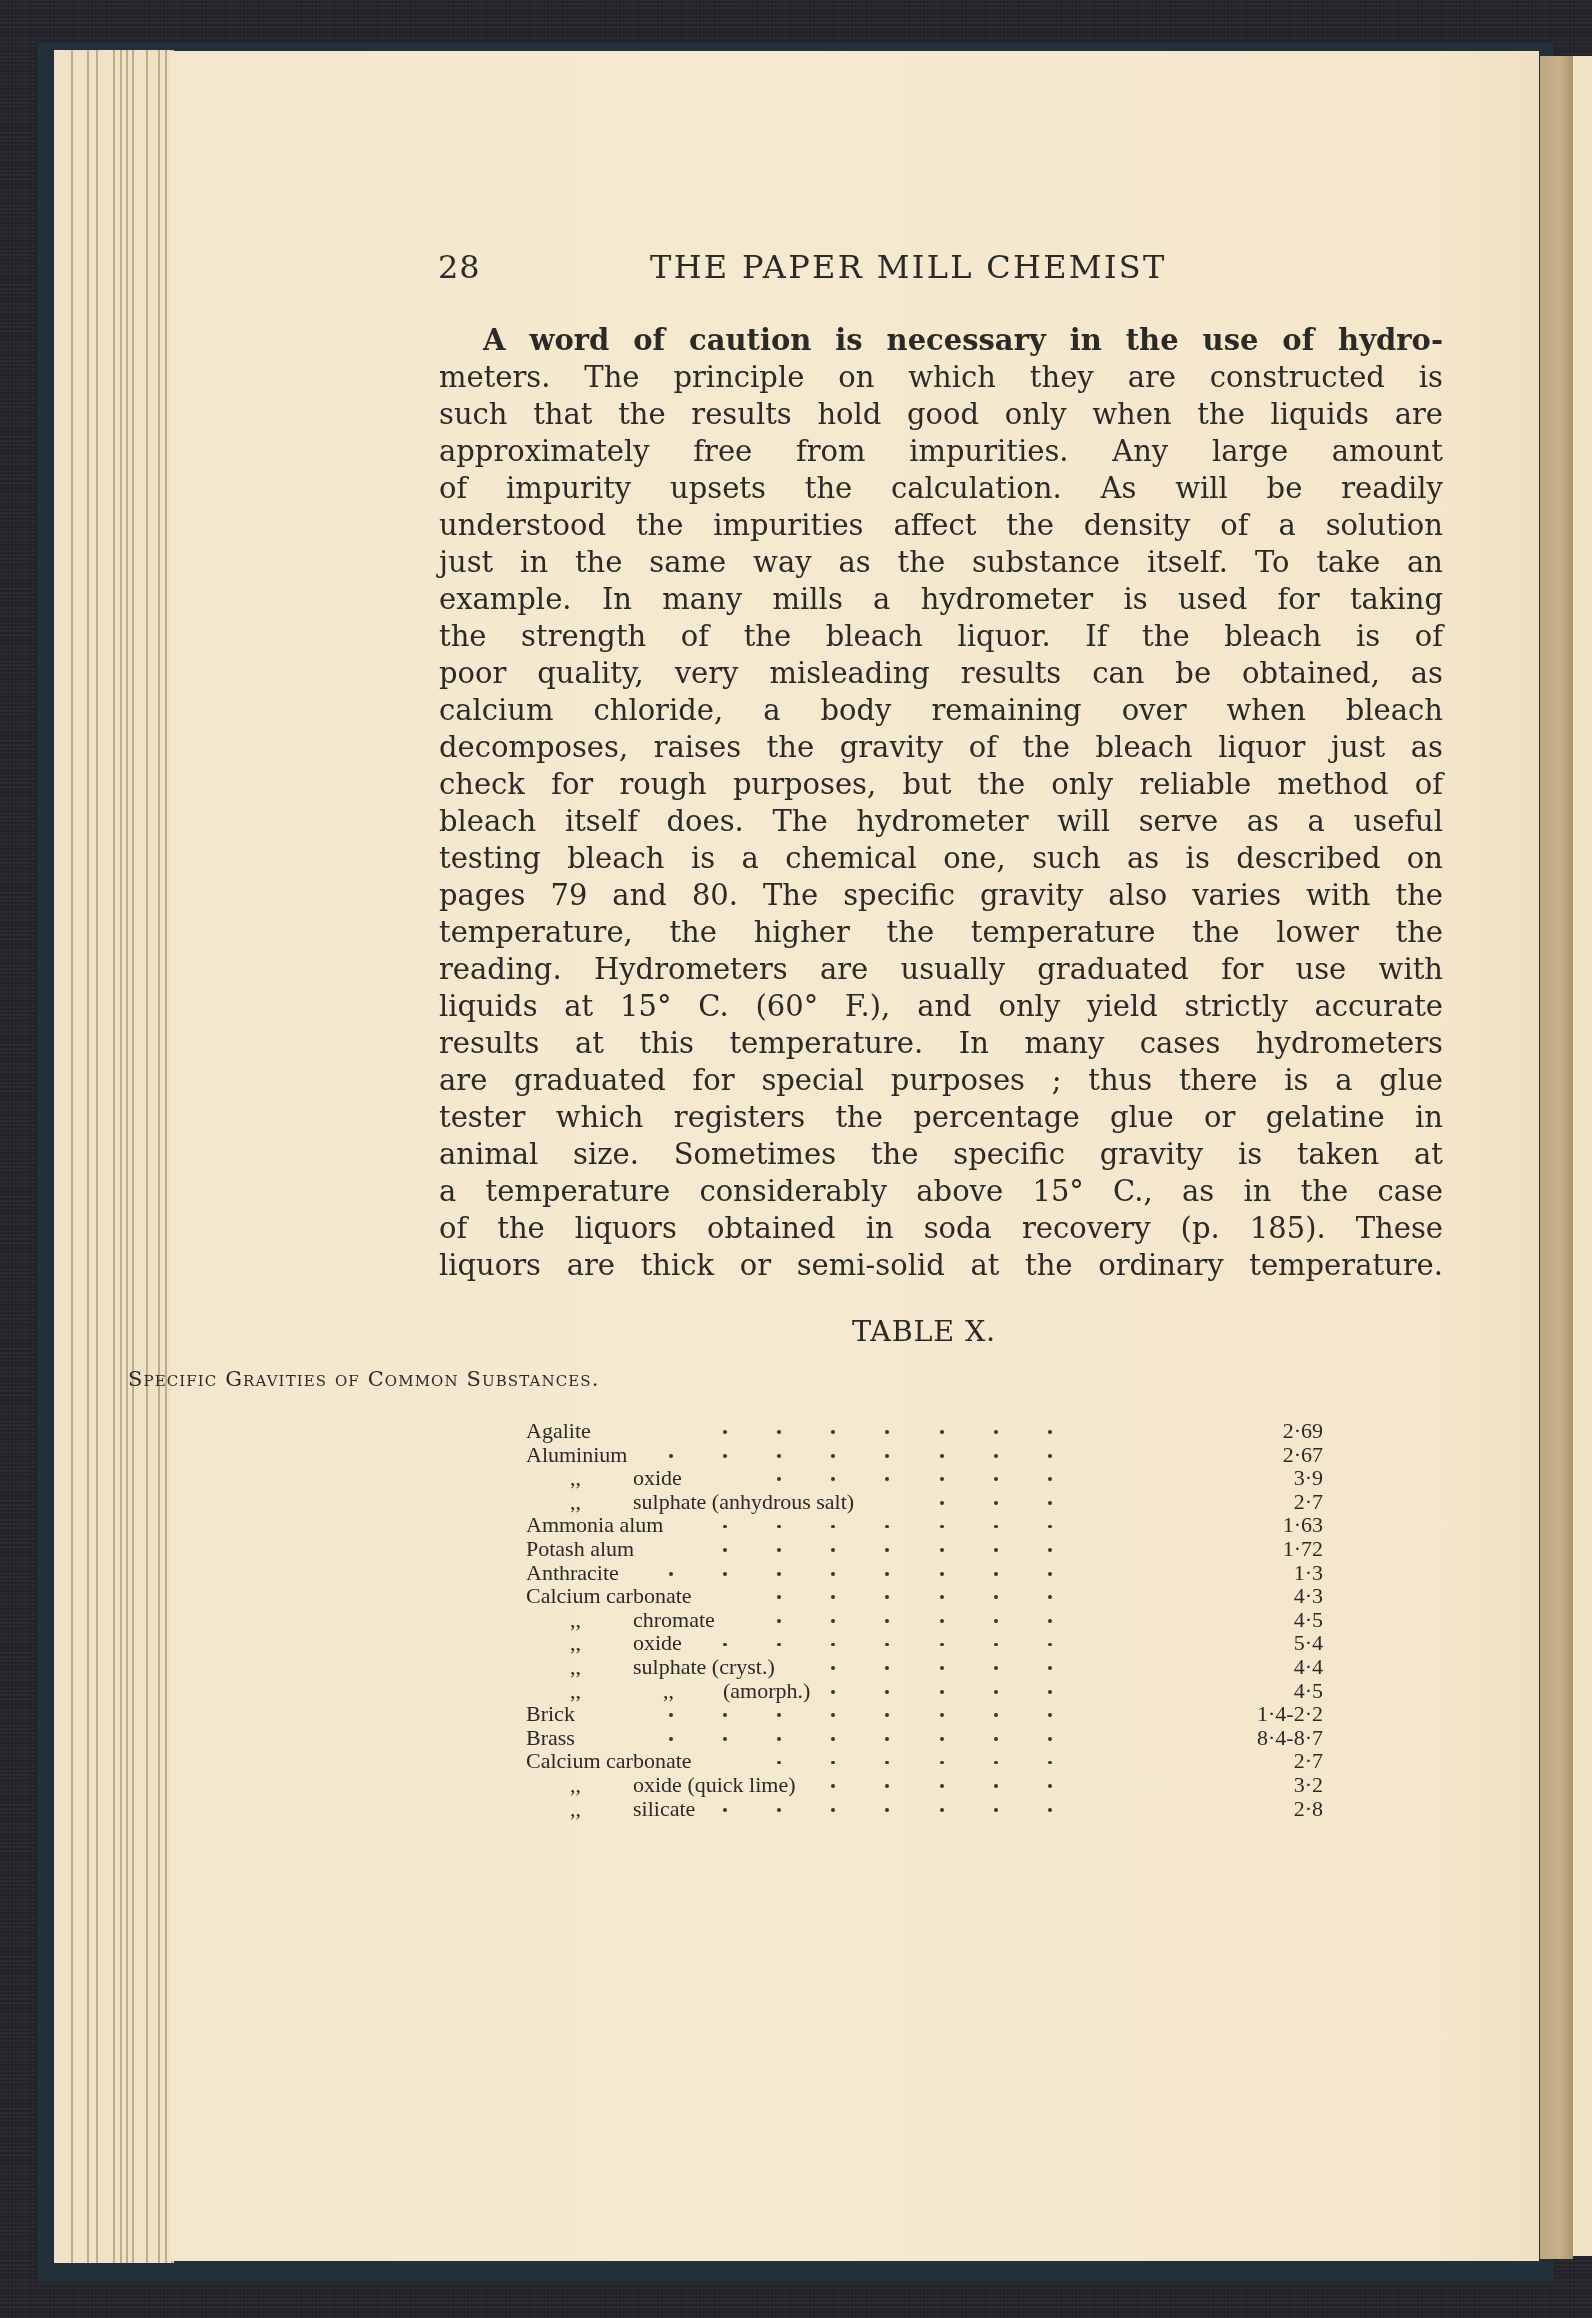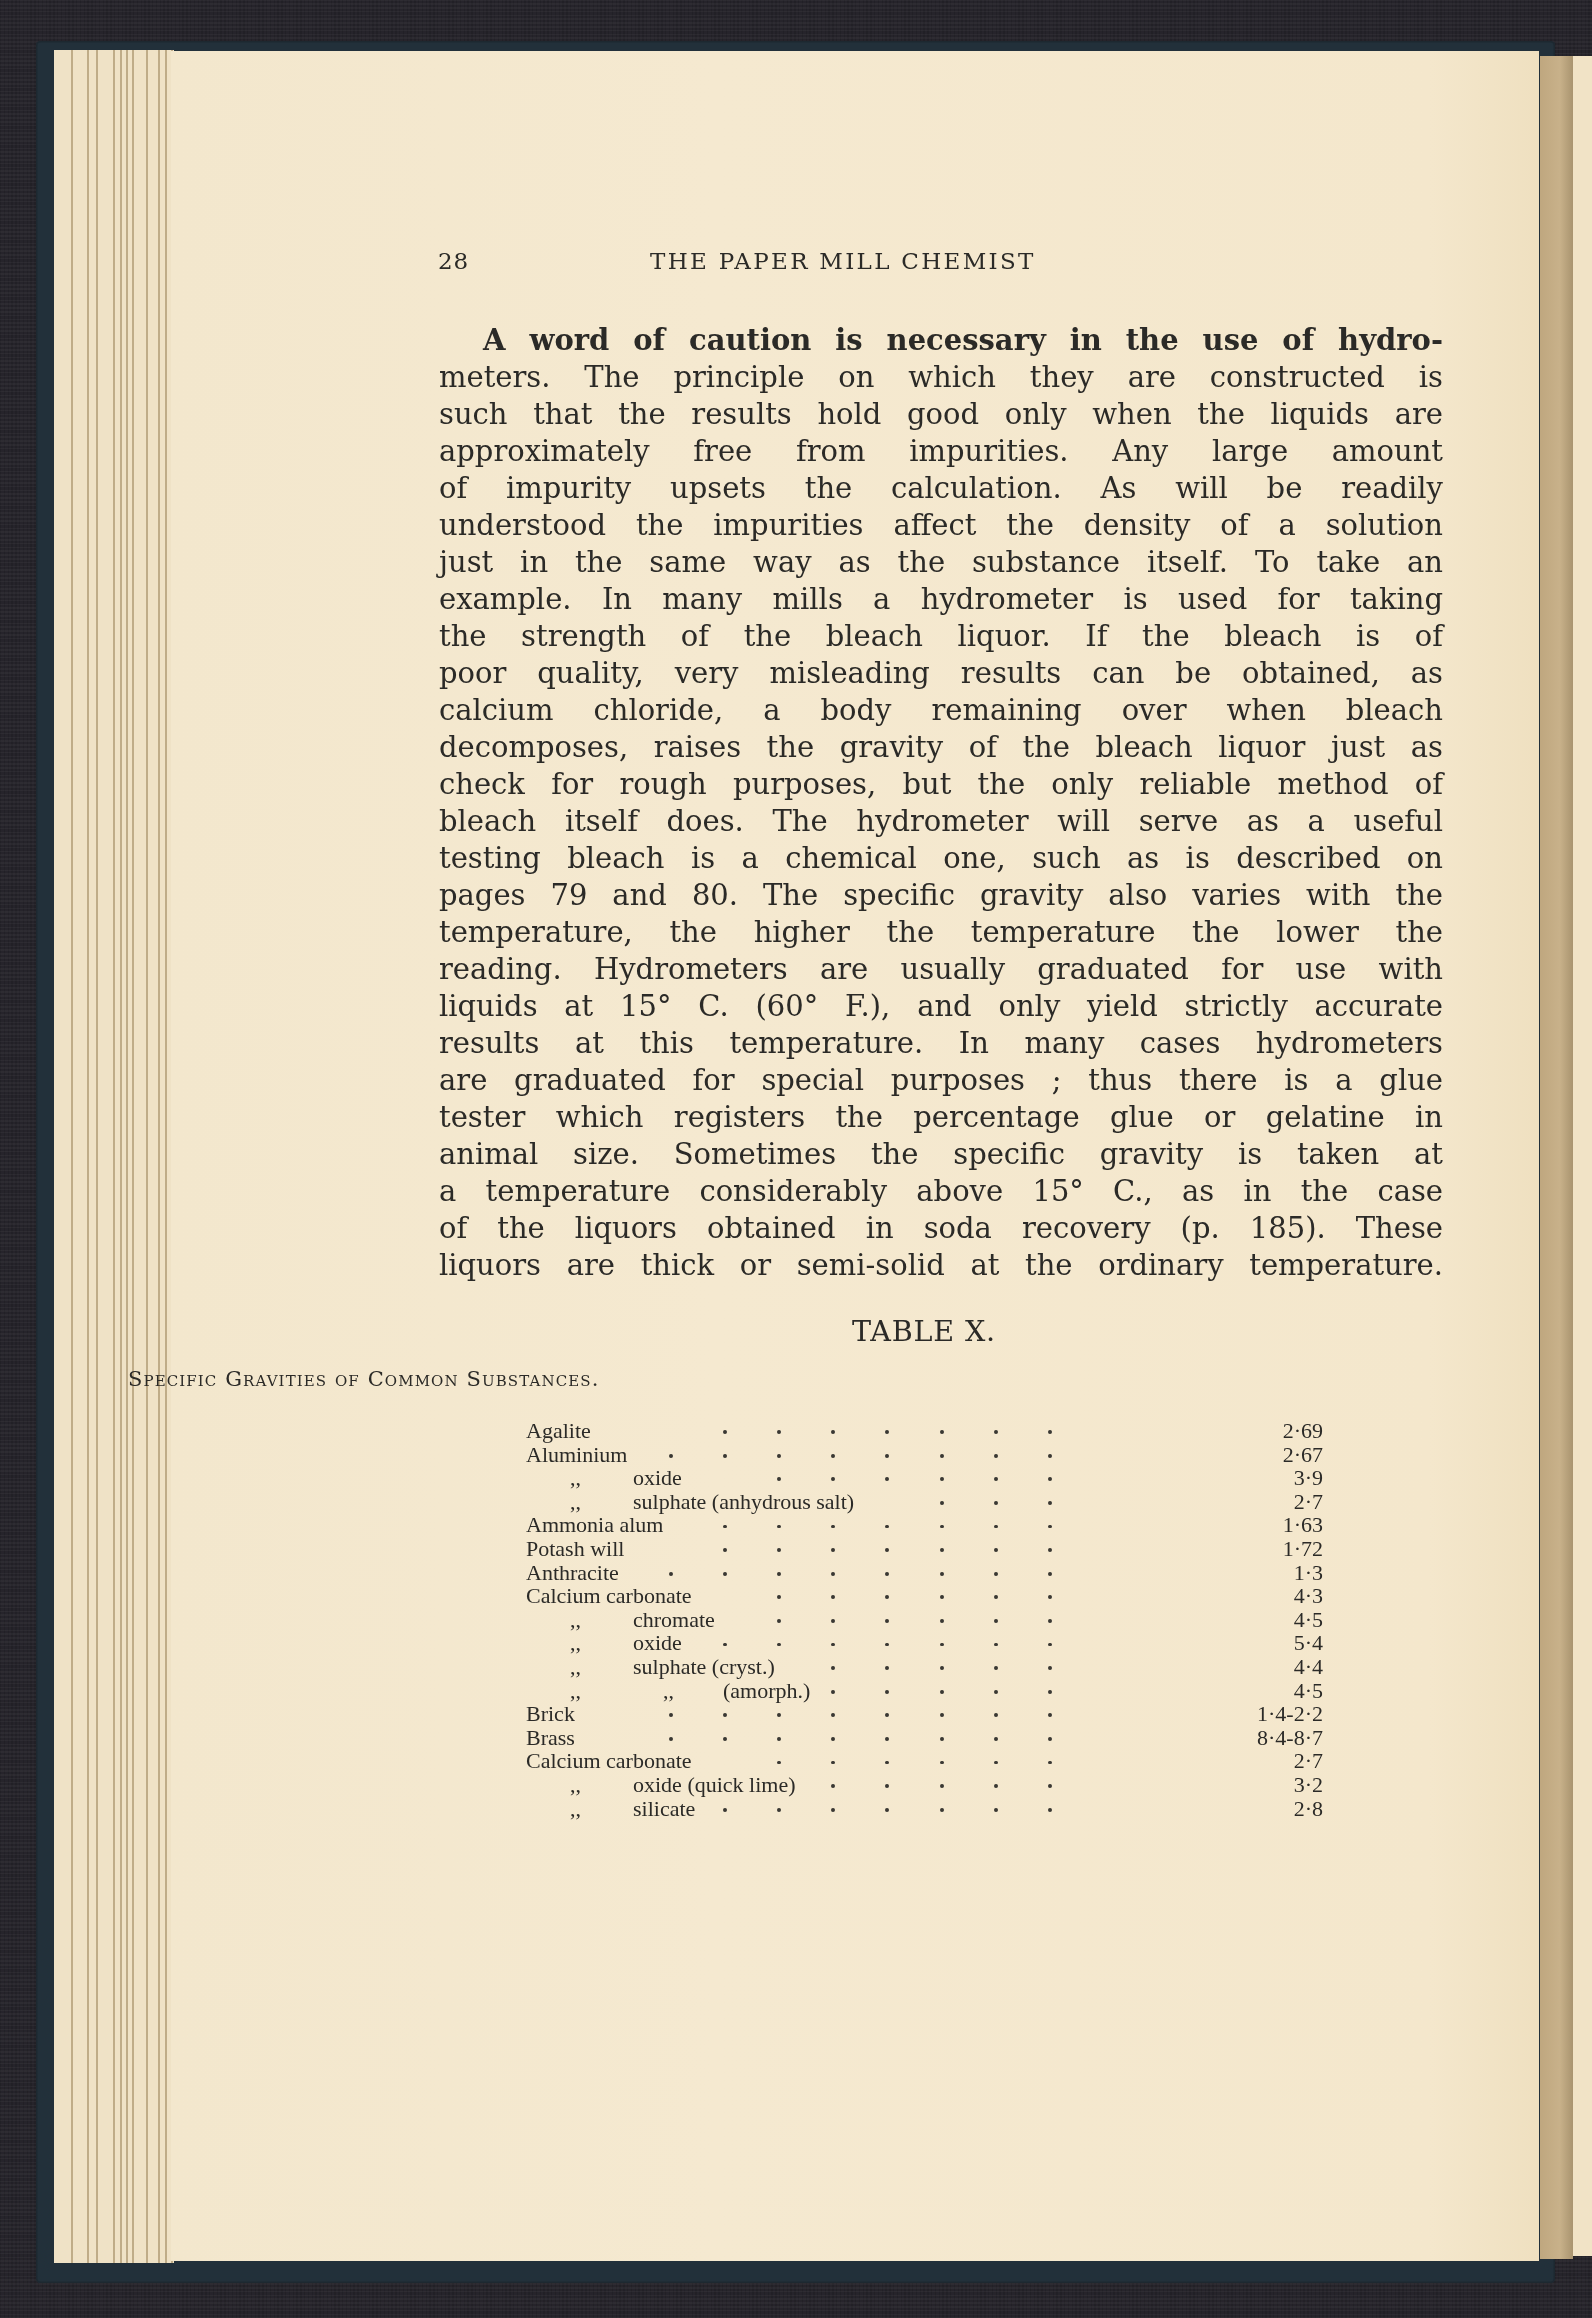--- a/index.html
+++ b/index.html
@@ -36,21 +36,21 @@
     background: linear-gradient(90deg, #bfa77f 0%, #c8b18a 60%, #a9946f 100%);
   }
   .next-page {
     position: absolute; left: 1573px; top: 56px; width: 19.5px; height: 2200px;
     background: #f1e3c6;
   }
   .ink { color: #2b2a27; }
 
   .running-head {
     position: absolute; top: 248px; left: 438px; width: 827px; height: 45px;
-    font-size: 23px; letter-spacing: 0.8px;
+    font-size: 32px; letter-spacing: 0.8px;
   }
   .running-head .pageno { position: absolute; left: 0; top: 0; }
   .running-head .title { position: absolute; left: 212px; top: 0; letter-spacing: 2.3px; }
 
   .body-text {
     position: absolute; left: 439px; top: 322px; width: 1004px;
   }
   .body-line {
     height: 37px; line-height: 37px; font-size: 29px;
     text-align: justify; text-align-last: justify; white-space: nowrap;
@@ -273,21 +273,21 @@
     <div class="sg-row">
       <div class="dots">
         <span class="dot" style="left: 197px;"></span>
         <span class="dot" style="left: 251px;"></span>
         <span class="dot" style="left: 305px;"></span>
         <span class="dot" style="left: 359px;"></span>
         <span class="dot" style="left: 414px;"></span>
         <span class="dot" style="left: 468px;"></span>
         <span class="dot" style="left: 522px;"></span>
       </div>
-      <span class="name">Potash will</span>
+      <span class="name">Potash alum</span>
       <span class="val">1·72</span>
     </div>
     <div class="sg-row">
       <div class="dots">
         <span class="dot" style="left: 143px;"></span>
         <span class="dot" style="left: 197px;"></span>
         <span class="dot" style="left: 251px;"></span>
         <span class="dot" style="left: 305px;"></span>
         <span class="dot" style="left: 359px;"></span>
         <span class="dot" style="left: 414px;"></span>

